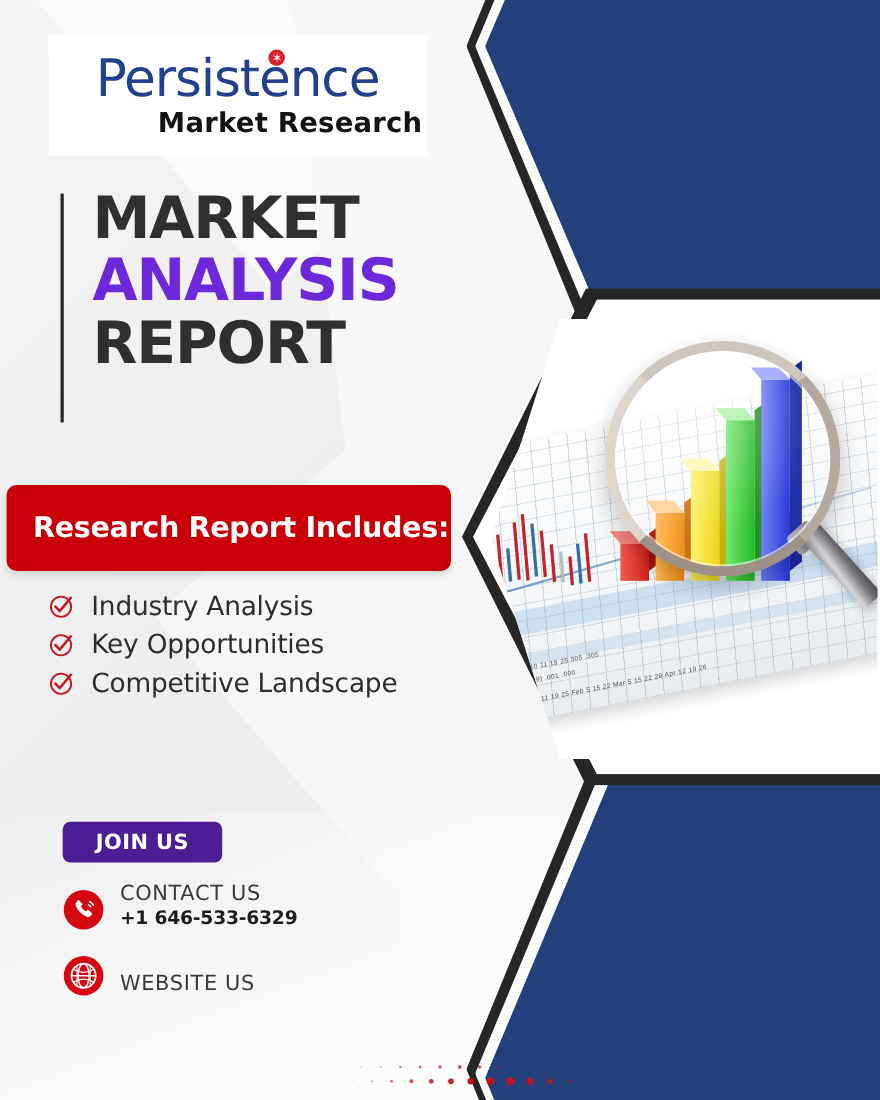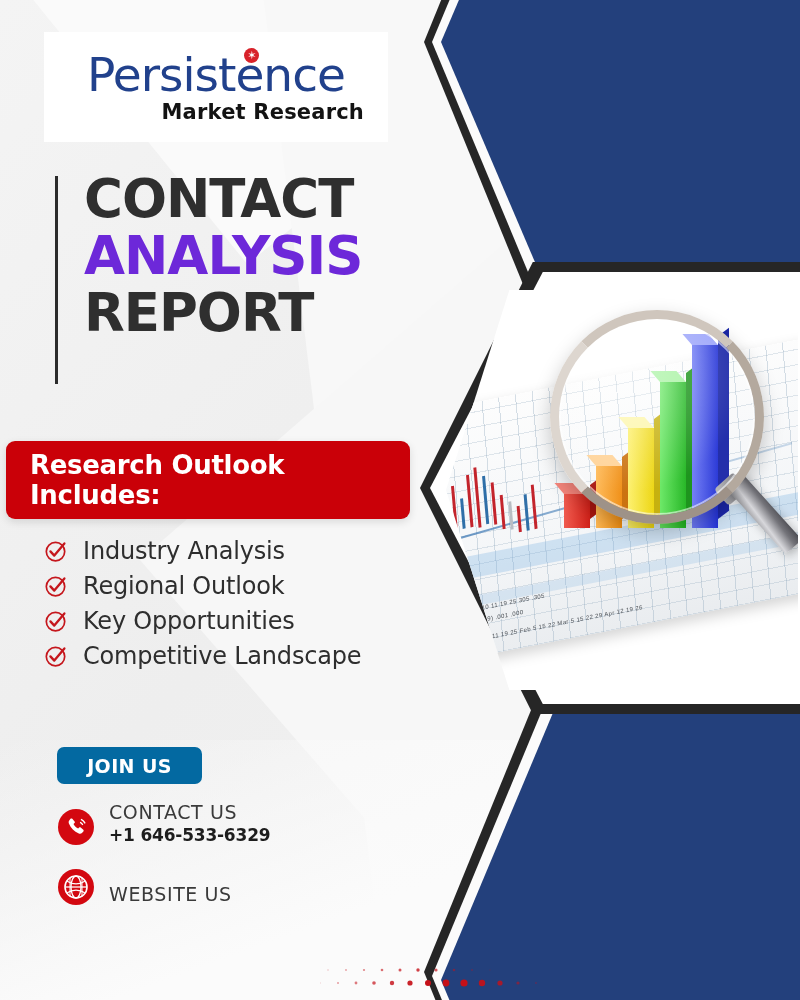--- a/index.html
+++ b/index.html
@@ -253,26 +253,26 @@
     border-radius: 50%;
     color: #ffffff;
     font-size: 11px;
     line-height: 15px;
     text-align: center;
     font-family: "DejaVu Sans", sans-serif;
   }
   .logo-sub {
     font-family: "DejaVu Sans", sans-serif;
     font-weight: bold;
-    font-size: 21px;
+    font-size: 25px;
     color: #131313;
     letter-spacing: .2px;
     margin-top: 2px;
     align-self: flex-end;
-    margin-right: 24px;
+    margin-right: 4px;
   }
 
   
   .headline-wrap {
     position: absolute;
     left: 55px; top: 170px;
     width: 380px;
   }
   .headline-rule {
     position: absolute;
@@ -334,21 +334,21 @@
     font-size: 24px;
     color: #2e2e2e;
     letter-spacing: -.2px;
   }
 
   
   .join-btn {
     position: absolute;
     left: 57px; top: 747px;
     width: 145px; height: 37px;
-    background: #0369a1;
+    background: #4c1d95;
     border-radius: 7px;
     display: flex;
     align-items: center;
     justify-content: center;
     border: none;
     cursor: pointer;
   }
   .join-label {
     color: #ffffff;
     font-family: "DejaVu Sans", sans-serif;
@@ -487,51 +487,42 @@
     <div class="logo-main">
       <span>Persistence</span>
       <span class="logo-star">✶</span>
     </div>
     <div class="logo-sub">Market Research</div>
   </div>
 
   <div class="headline-wrap">
     <div class="headline-rule"></div>
     <div class="headline">
-      <div class="headline-line">CONTACT</div>
+      <div class="headline-line">MARKET</div>
       <div class="headline-line accent">ANALYSIS</div>
       <div class="headline-line">REPORT</div>
     </div>
   </div>
 
   <div class="banner">
-    <div class="banner-text">Research Outlook Includes:</div>
+    <div class="banner-text">Research Report Includes:</div>
   </div>
 
   <div class="features">
 
     <div class="feature-row">
       <span class="check-icon">
         <svg viewBox="0 0 24 24" width="24" height="24">
           <circle cx="11.5" cy="12.6" r="9.2" fill="none" stroke="#c5161c" stroke-width="1.7"></circle>
           <path d="M6.4 12.4 L10.3 16.6 L20.4 4.4" fill="none" stroke="#c5161c" stroke-width="2.3" stroke-linecap="round" stroke-linejoin="round"></path>
         </svg>
       </span>
       <span class="feature-label">Industry Analysis</span>
     </div>
 
-    <div class="feature-row">
-      <span class="check-icon">
-        <svg viewBox="0 0 24 24" width="24" height="24">
-          <circle cx="11.5" cy="12.6" r="9.2" fill="none" stroke="#c5161c" stroke-width="1.7"></circle>
-          <path d="M6.4 12.4 L10.3 16.6 L20.4 4.4" fill="none" stroke="#c5161c" stroke-width="2.3" stroke-linecap="round" stroke-linejoin="round"></path>
-        </svg>
-      </span>
-      <span class="feature-label">Regional Outlook</span>
-    </div>
 
     <div class="feature-row">
       <span class="check-icon">
         <svg viewBox="0 0 24 24" width="24" height="24">
           <circle cx="11.5" cy="12.6" r="9.2" fill="none" stroke="#c5161c" stroke-width="1.7"></circle>
           <path d="M6.4 12.4 L10.3 16.6 L20.4 4.4" fill="none" stroke="#c5161c" stroke-width="2.3" stroke-linecap="round" stroke-linejoin="round"></path>
         </svg>
       </span>
       <span class="feature-label">Key Opportunities</span>
     </div>

